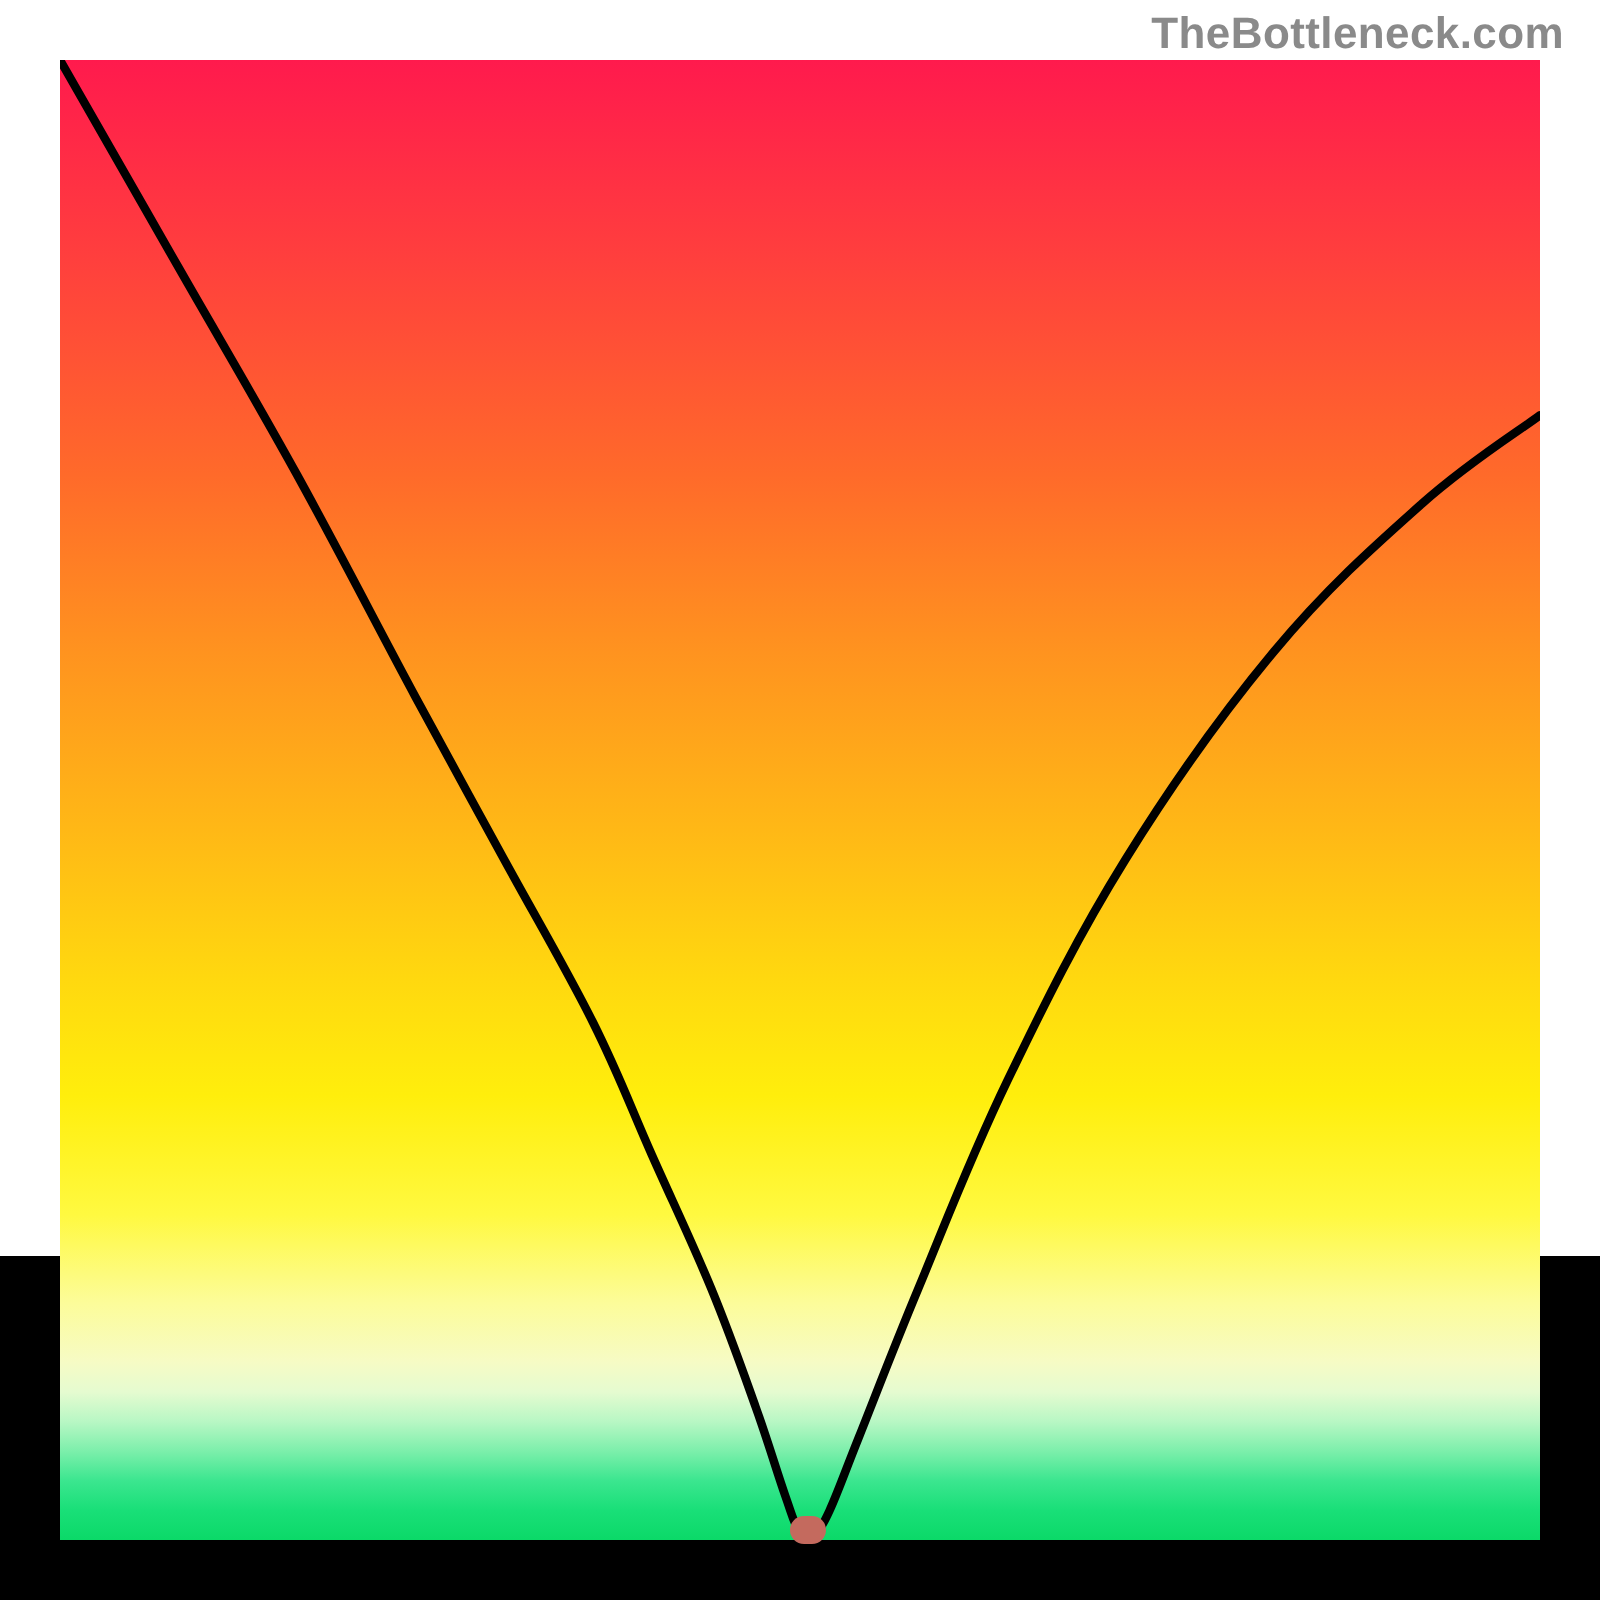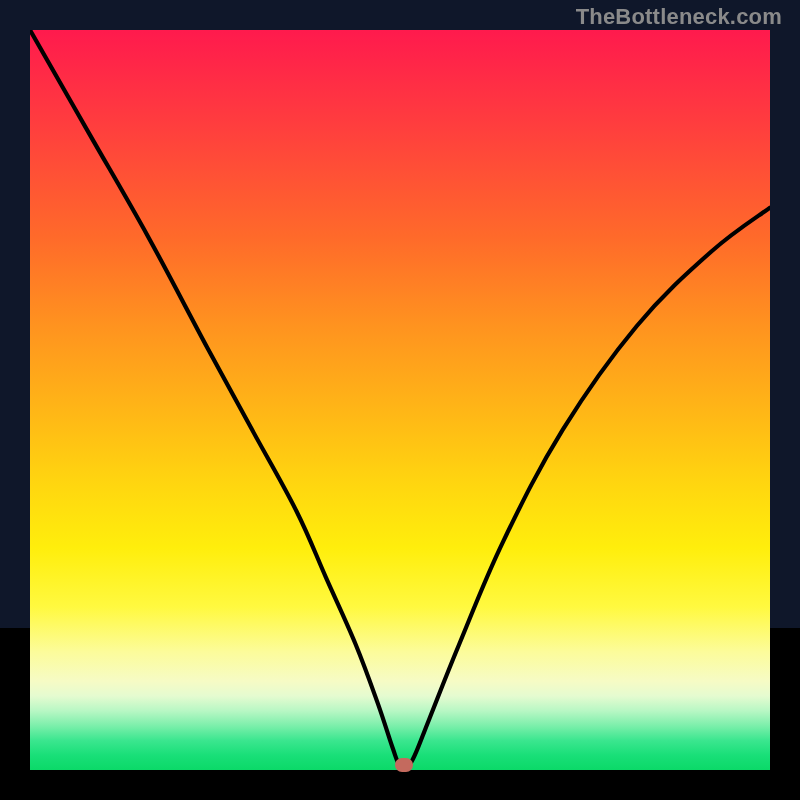--- a/index.html
+++ b/index.html
@@ -6,21 +6,21 @@
     margin: 0;
     padding: 0;
     width: 800px;
     height: 800px;
     background: #000;
     overflow: hidden;
   }
   .outer {
     width: 800px;
     height: 628px;
-    background: #0f172a;
+    background: #ffffff;
     position: relative;
   }
   .plot {
     position: absolute;
     left: 30px;
     top: 30px;
     width: 740px;
     height: 740px;
     background: linear-gradient(to bottom,
       #ff1a4d 0%,

